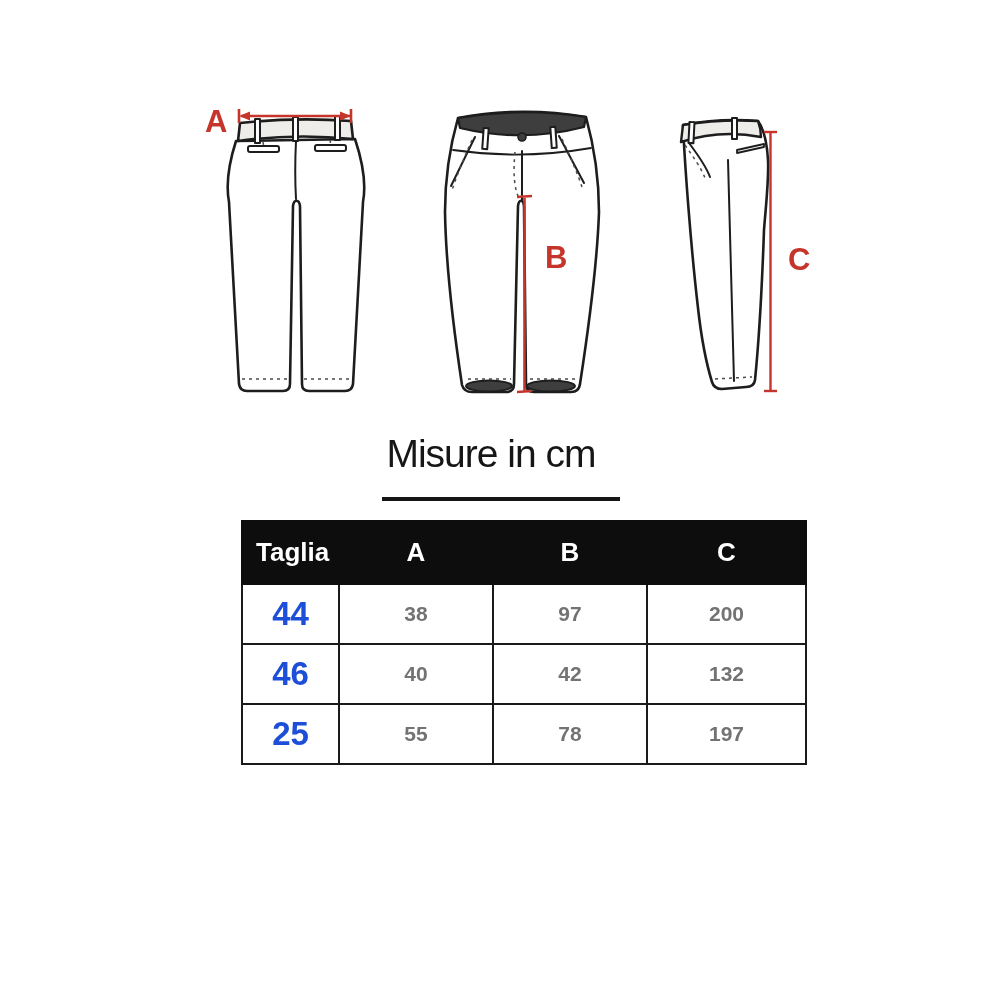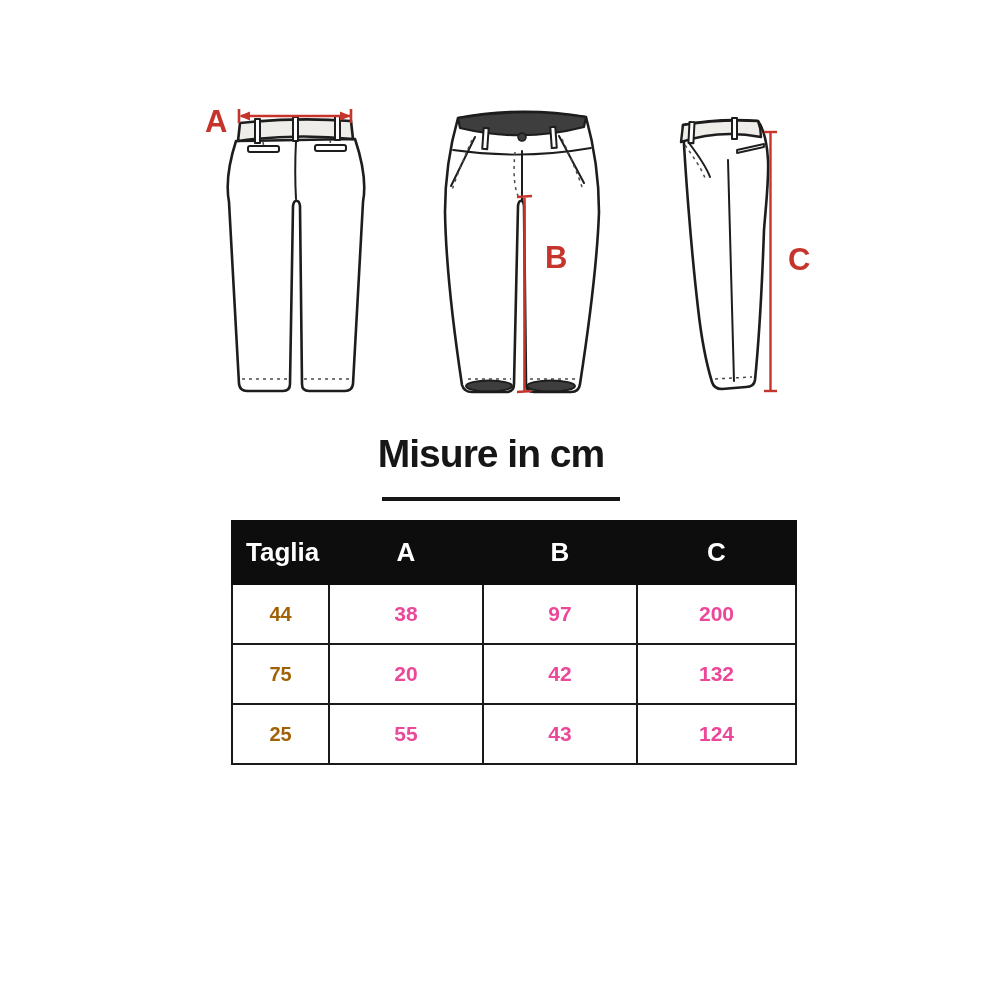--- a/index.html
+++ b/index.html
@@ -14,44 +14,44 @@
   .fillband{fill:#efedea;}
   .filldark{fill:#3e3e3e;}
   .dashed{stroke:#4a4a4a;stroke-dasharray:3 4;fill:none;}
   .red{stroke:#c5352b;fill:none;}
   .redfill{fill:#c5352b;}
   .meas-label{
     font-family:"Liberation Sans",sans-serif;font-weight:bold;font-size:31px;fill:#c5352b;
   }
   .title{
     position:absolute;left:341px;top:434px;width:300px;text-align:center;
-    font-size:39px;font-weight:bold;letter-spacing:-1px;color:#161616;line-height:1.05;
+    font-size:39px;font-weight:normal;letter-spacing:-1px;color:#161616;line-height:1.05;
   }
   .title-underline{
     position:absolute;left:382px;top:497px;width:238px;height:4px;background:#161616;
   }
   table.size-table{
-    position:absolute;left:231px;top:520px;width:564px;
+    position:absolute;left:241px;top:520px;width:564px;
     border-collapse:collapse;table-layout:fixed;background:#fff;
     border:2px solid #1a1a1a;
   }
   table.size-table col.c0{width:97px;}
   table.size-table col.c1{width:154px;}
   table.size-table col.c2{width:154px;}
   table.size-table col.c3{width:159px;}
   table.size-table th{
     background:#0d0d0d;color:#ffffff;font-weight:bold;font-size:26px;
     height:61px;text-align:center;border:2px solid #0d0d0d;padding:0;
   }
   table.size-table th.first{text-align:left;padding-left:13px;}
   table.size-table td{
     border:2px solid #1a1a1a;height:58px;text-align:center;vertical-align:middle;
-    font-weight:bold;font-size:21px;color:#ec4899;padding:0;
-  }
-  table.size-table td.sizecol{font-size:20px;color:#a16207;}
+    font-weight:bold;font-size:21px;color:#737373;padding:0;
+  }
+  table.size-table td.sizecol{font-size:33px;color:#1d4ed8;}
 </style>
 </head>
 <body>
 
 <div class="page">
 
   <div class="fig" style="left:198px;top:96px;">
     <svg width="178" height="312" viewBox="0 0 178 312">
 
       <path class="ink fillwhite" stroke-width="2.6" d="M38,45
@@ -194,27 +194,27 @@
       </tr>
     </thead>
     <tbody>
       <tr>
         <td class="sizecol">44</td>
         <td>38</td>
         <td>97</td>
         <td>200</td>
       </tr>
       <tr>
-        <td class="sizecol">75</td>
-        <td>20</td>
+        <td class="sizecol">46</td>
+        <td>40</td>
         <td>42</td>
         <td>132</td>
       </tr>
       <tr>
         <td class="sizecol">25</td>
         <td>55</td>
-        <td>43</td>
-        <td>124</td>
+        <td>78</td>
+        <td>197</td>
       </tr>
     </tbody>
   </table>
 
 </div>
 
 </body></html>

